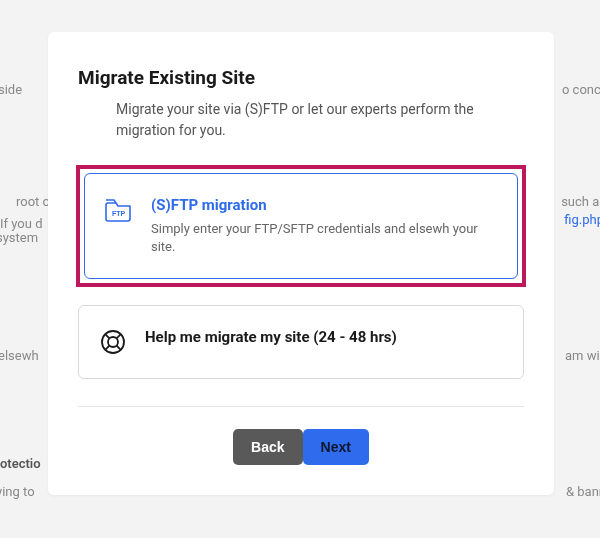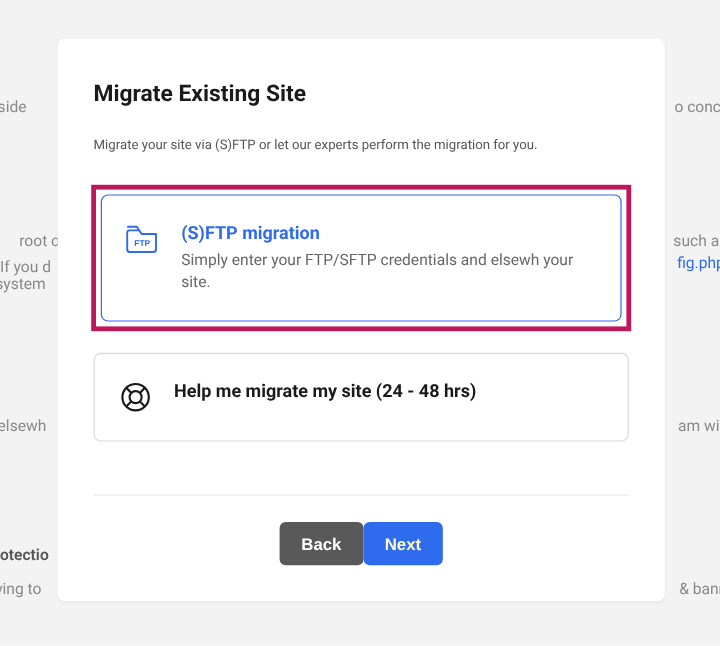--- a/index.html
+++ b/index.html
@@ -27,27 +27,28 @@
       width: 506px;
       background: #fff;
       border-radius: 6px;
       box-shadow: 0 1px 3px rgba(0,0,0,0.05);
       padding: 34px 30px 30px 30px;
     }
     .modal-title {
       font-size: 19px;
       font-weight: 700;
       color: #1a1a1a;
-      margin-bottom: 24px;
+      margin-bottom: 10px;
     }
     .modal-subtitle {
-      font-size: 11px;
+      font-size: 14px;
       color: #555;
       line-height: 1.5;
       margin-bottom: 24px;
+      margin-left: 38px;
     }
     .option-wrapper-highlight {
       border: 4px solid #be185d;
       padding: 4px;
       margin-bottom: 18px;
       margin-left: -2px;
       margin-right: -2px;
     }
     .option-card {
       border: 1px solid #d9d9d9;
@@ -55,21 +56,21 @@
       padding: 22px 20px 22px 20px;
       display: flex;
       align-items: flex-start;
       gap: 18px;
       cursor: pointer;
     }
     .option-card.selected {
       border: 1.5px solid #2E6BED;
     }
     .option-card-plain {
-      margin-bottom: 44px;
+      margin-bottom: 27px;
     }
     .option-icon {
       flex-shrink: 0;
       width: 28px;
       height: 28px;
       display: flex;
       align-items: center;
       justify-content: center;
     }
     .option-body { flex: 1; }
@@ -102,21 +103,21 @@
       font-weight: 600;
       padding: 10px 18px;
       cursor: pointer;
     }
     .btn-back {
       background: #595959;
       color: #fff;
     }
     .btn-next {
       background: #2E6BED;
-      color: #fef9c3;
+      color: #0f172a;
     }
   </style>
 </head>
 <body>
 
 <span class="bg-text" style="left:-10px; top:82px;">r-side</span>
 <span class="bg-text" style="right:-8px; top:82px;">o concu</span>
 <span class="bg-text" style="left:16px; top:194px;">root of</span>
 <span class="bg-text" style="left:0px; top:216px;">If you d</span>
 <span class="bg-text" style="left:-4px; top:230px;">system</span>

